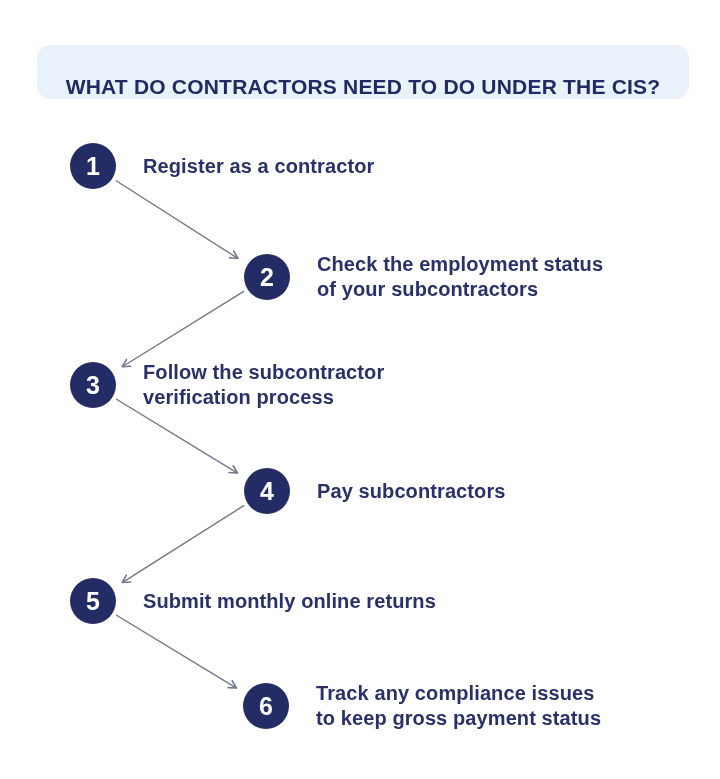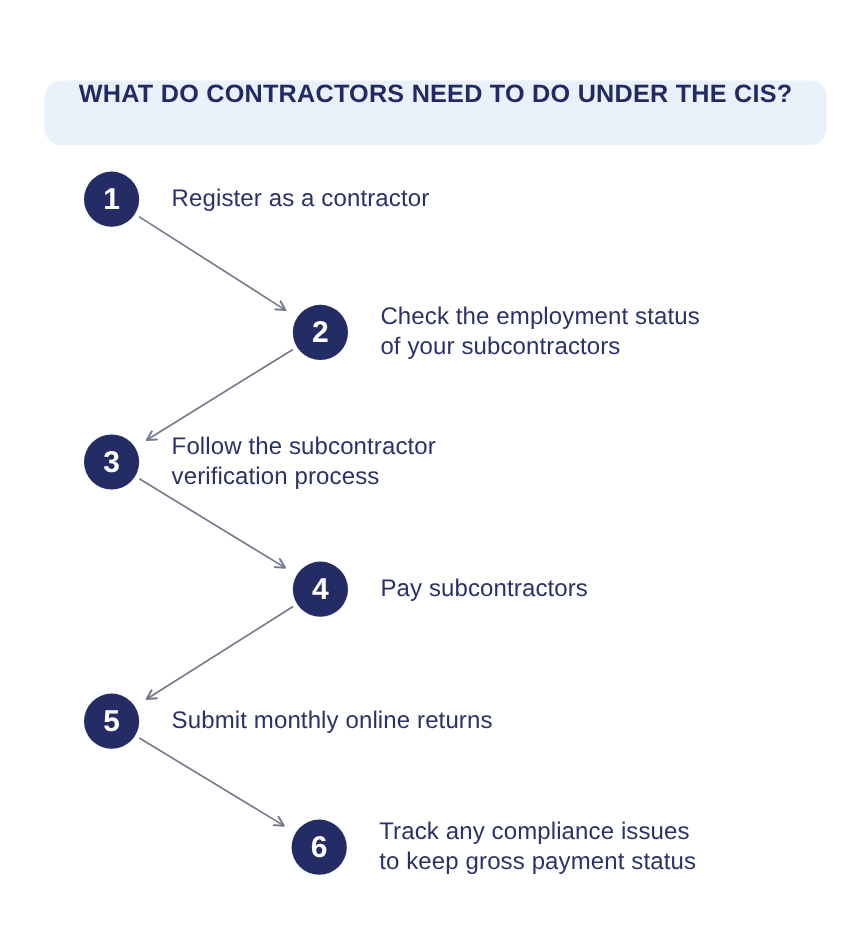--- a/index.html
+++ b/index.html
@@ -17,27 +17,27 @@
   .canvas {
     position: relative;
     width: 720px;
     height: 779px;
     background: var(--background);
     overflow: hidden;
   }
   .header-banner {
     position: absolute;
     left: 37px;
-    top: 67px;
+    top: 45px;
     width: 652px;
     height: 54px;
     background: var(--header-bg);
     border-radius: 14px;
     display: flex;
-    align-items: flex-start;
+    align-items: flex-end;
     justify-content: center;
   }
   .page-title {
     font-size: 21px;
     font-weight: 700;
     letter-spacing: 0.2px;
     color: var(--title-text);
     white-space: nowrap;
   }
   .arrows-layer {
@@ -67,21 +67,21 @@
   }
   .step-label {
     position: absolute;
     left: 73px;
     top: 23px;
     transform: translateY(-50%);
     width: max-content;
     max-width: 420px;
     white-space: pre-line;
     font-size: 20px;
-    font-weight: 400;
+    font-weight: 700;
     line-height: 25px;
     letter-spacing: 0.1px;
     color: var(--step-text);
   }
 </style>
 </head>
 <body>
 
 <div class="canvas">
 

